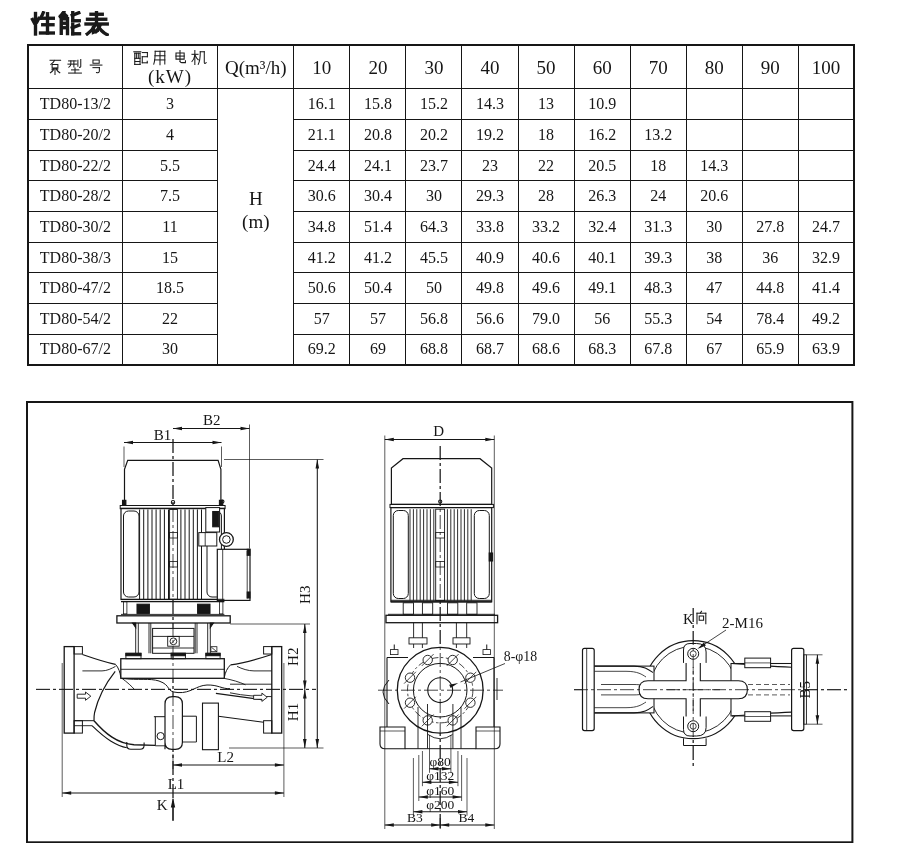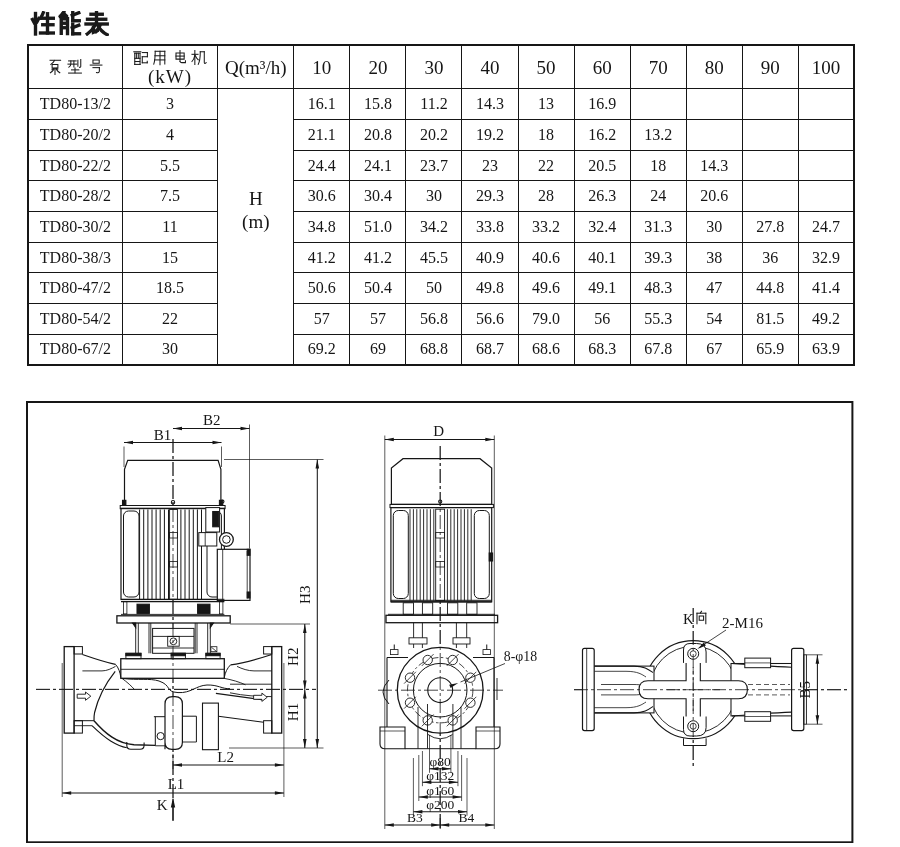--- a/index.html
+++ b/index.html
@@ -155,24 +155,24 @@
 <td class="qh">100</td>
 </tr>
 <tr>
 <td>TD80-13/2</td>
         <td>3</td>
 <td rowspan="9">
           <div class="hm">H<br>(m)</div>
         </td>
 <td>16.1</td>
 <td>15.8</td>
-<td>11.2</td>
+<td>15.2</td>
 <td>14.3</td>
 <td>13</td>
-<td>16.9</td>
+<td>10.9</td>
 <td></td>
 <td></td>
 <td></td>
 <td></td>
 </tr>
 <tr>
 <td>TD80-20/2</td>
         <td>4</td>
 <td>21.1</td>
 <td>20.8</td>
@@ -210,22 +210,22 @@
 <td>26.3</td>
 <td>24</td>
 <td>20.6</td>
 <td></td>
 <td></td>
 </tr>
 <tr>
 <td>TD80-30/2</td>
         <td>11</td>
 <td>34.8</td>
-<td>51.0</td>
-<td>34.2</td>
+<td>51.4</td>
+<td>64.3</td>
 <td>33.8</td>
 <td>33.2</td>
 <td>32.4</td>
 <td>31.3</td>
 <td>30</td>
 <td>27.8</td>
 <td>24.7</td>
 </tr>
 <tr>
 <td>TD80-38/3</td>
@@ -259,21 +259,21 @@
 <td>TD80-54/2</td>
         <td>22</td>
 <td>57</td>
 <td>57</td>
 <td>56.8</td>
 <td>56.6</td>
 <td>79.0</td>
 <td>56</td>
 <td>55.3</td>
 <td>54</td>
-<td>81.5</td>
+<td>78.4</td>
 <td>49.2</td>
 </tr>
 <tr>
 <td>TD80-67/2</td>
         <td>30</td>
 <td>69.2</td>
 <td>69</td>
 <td>68.8</td>
 <td>68.7</td>
 <td>68.6</td>

